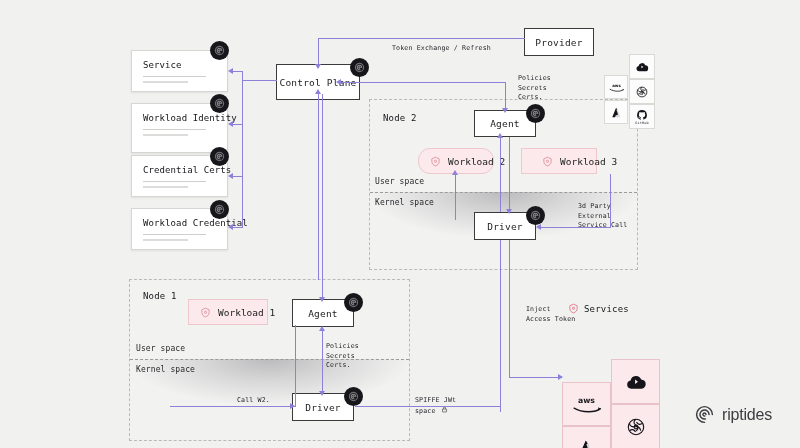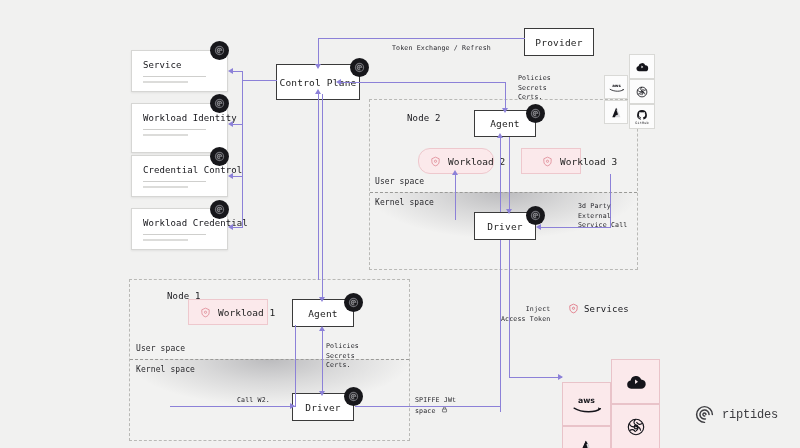--- a/index.html
+++ b/index.html
@@ -39,21 +39,21 @@
   }
   .badge svg { width: 11px; height: 11px; display: block; }
 
   
   .node {
     position: absolute;
     border: 1.1px dashed #b9b9b6;
     background: rgba(255,255,255,0.12);
   }
   .node-label {
-    position: absolute; font-size: 9px; color: #15151a; letter-spacing: .2px; margin-left: 24px;
+    position: absolute; font-size: 9px; color: #15151a; letter-spacing: .2px;
   }
   .space-label { position: absolute; font-size: 8px; color: #27272b; letter-spacing: .1px; }
   .divider {
     position: absolute; height: 0; border-top: 1.1px dashed #9a9a97;
   }
   .kshadow {
     position: absolute;
     background: radial-gradient(ellipse at 50% 0%, rgba(60,60,70,.30) 0%, rgba(60,60,70,.14) 35%, rgba(60,60,70,0) 72%);
     pointer-events: none;
   }
@@ -94,21 +94,21 @@
   .elabel.c { text-align: center; }
 
   
   .svc-head {
     position: absolute; display: flex; align-items: center; gap: 5px;
     font-size: 9px; color: #15151a; letter-spacing: .2px;
   }
 
   
   .logo { position: absolute; display: flex; align-items: center; gap: 7px; }
-  .logo .word { font-family: Liberation Mono, monospace; font-size: 12px; color: #3c3c40; letter-spacing: -.2px; }
+  .logo .word { font-family: Liberation Sans, sans-serif; font-size: 16px; color: #3c3c40; letter-spacing: -.2px; }
 </style>
 </head>
 <body>
 
 <div id="stage">
 
   <div class="card" style="left:131px; top:50px; width:97px; height:42px;">
     <div class="ttl">Service</div>
     <div class="ln1"></div>
     <div class="ln2"></div>
@@ -128,21 +128,21 @@
   </div>
   <div class="badge" style="left:210px; top:94px;">
     <svg viewBox="0 0 24 24" fill="none" stroke="#8b8b90" stroke-width="2.4" stroke-linecap="round">
       <circle cx="12" cy="12" r="9" stroke="#6e6e74"></circle>
         <path d="M17 12a5 5 0 1 0-4 4.9"></path>
         <path d="M13.6 12a1.6 1.6 0 1 0-1.3 1.57"></path>
     </svg>
   </div>
 
   <div class="card" style="left:131px; top:155px; width:97px; height:42px;">
-    <div class="ttl">Credential Control</div>
+    <div class="ttl">Credential Certs</div>
     <div class="ln1"></div>
     <div class="ln2"></div>
   </div>
   <div class="badge" style="left:210px; top:147px;">
     <svg viewBox="0 0 24 24" fill="none" stroke="#8b8b90" stroke-width="2.4" stroke-linecap="round">
       <circle cx="12" cy="12" r="9" stroke="#6e6e74"></circle>
         <path d="M17 12a5 5 0 1 0-4 4.9"></path>
         <path d="M13.6 12a1.6 1.6 0 1 0-1.3 1.57"></path>
     </svg>
   </div>
@@ -271,21 +271,21 @@
   </div>
 
   <div class="wl" style="left:418px; top:148px; width:76px; height:26px;border-radius:12px;">
     <svg class="shield" viewBox="0 0 24 24" fill="none" stroke="#e08a96" stroke-width="1.8">
       <path d="M12 2.5 20 6v6c0 5-3.4 8.2-8 9.5C7.4 20.2 4 17 4 12V6z"></path>
         <circle cx="12" cy="11.5" r="2.4"></circle>
     </svg>
     <span>Workload 2</span>
   </div>
 
-  <div class="wl" style="left:521px; top:148px; width:60px; height:26px;padding-left:20px;">
+  <div class="wl" style="left:521px; top:148px; width:76px; height:26px;padding-left:20px;">
     <svg class="shield" viewBox="0 0 24 24" fill="none" stroke="#e08a96" stroke-width="1.8">
       <path d="M12 2.5 20 6v6c0 5-3.4 8.2-8 9.5C7.4 20.2 4 17 4 12V6z"></path>
         <circle cx="12" cy="11.5" r="2.4"></circle>
     </svg>
     <span>Workload 3</span>
   </div>
 
   <div class="wl" style="left:188px; top:299px; width:80px; height:26px;">
     <svg class="shield" viewBox="0 0 24 24" fill="none" stroke="#e08a96" stroke-width="1.8">
       <path d="M12 2.5 20 6v6c0 5-3.4 8.2-8 9.5C7.4 20.2 4 17 4 12V6z"></path>
@@ -326,21 +326,21 @@
   <div class="elabel" style="left:326px; top:342px;">Policies
 Secrets
 Certs.</div>
   <div class="elabel" style="left:237px; top:396px;">Call W2.</div>
   <div class="elabel" style="left:415px; top:396px;">SPIFFE JWt</div>
   <div class="elabel" style="left:415px; top:407px;">space</div>
   <svg viewBox="0 0 24 24" fill="none" stroke="#26262b" stroke-width="2" style="position:absolute; left:441px; top:406px; width:7px; height:7px;">
     <rect x="5" y="10.5" width="14" height="10" rx="1.6"></rect>
       <path d="M8.2 10.5V7.6a3.8 3.8 0 0 1 7.6 0v2.9"></path>
   </svg>
-  <div class="elabel" style="left:501px; top:305px;text-align:right;">Inject
+  <div class="elabel" style="left:526px; top:305px;">Inject
 Access Token</div>
 
   <div class="svc-head" style="left:568px; top:303px;">
     <svg viewBox="0 0 24 24" fill="none" stroke="#e0707f" stroke-width="1.8" style="width:11px;height:11px;">
       <path d="M12 2.5 20 6v6c0 5-3.4 8.2-8 9.5C7.4 20.2 4 17 4 12V6z"></path>
         <circle cx="12" cy="11.5" r="2.4"></circle>
     </svg>
     <span>Services</span>
   </div>
 

